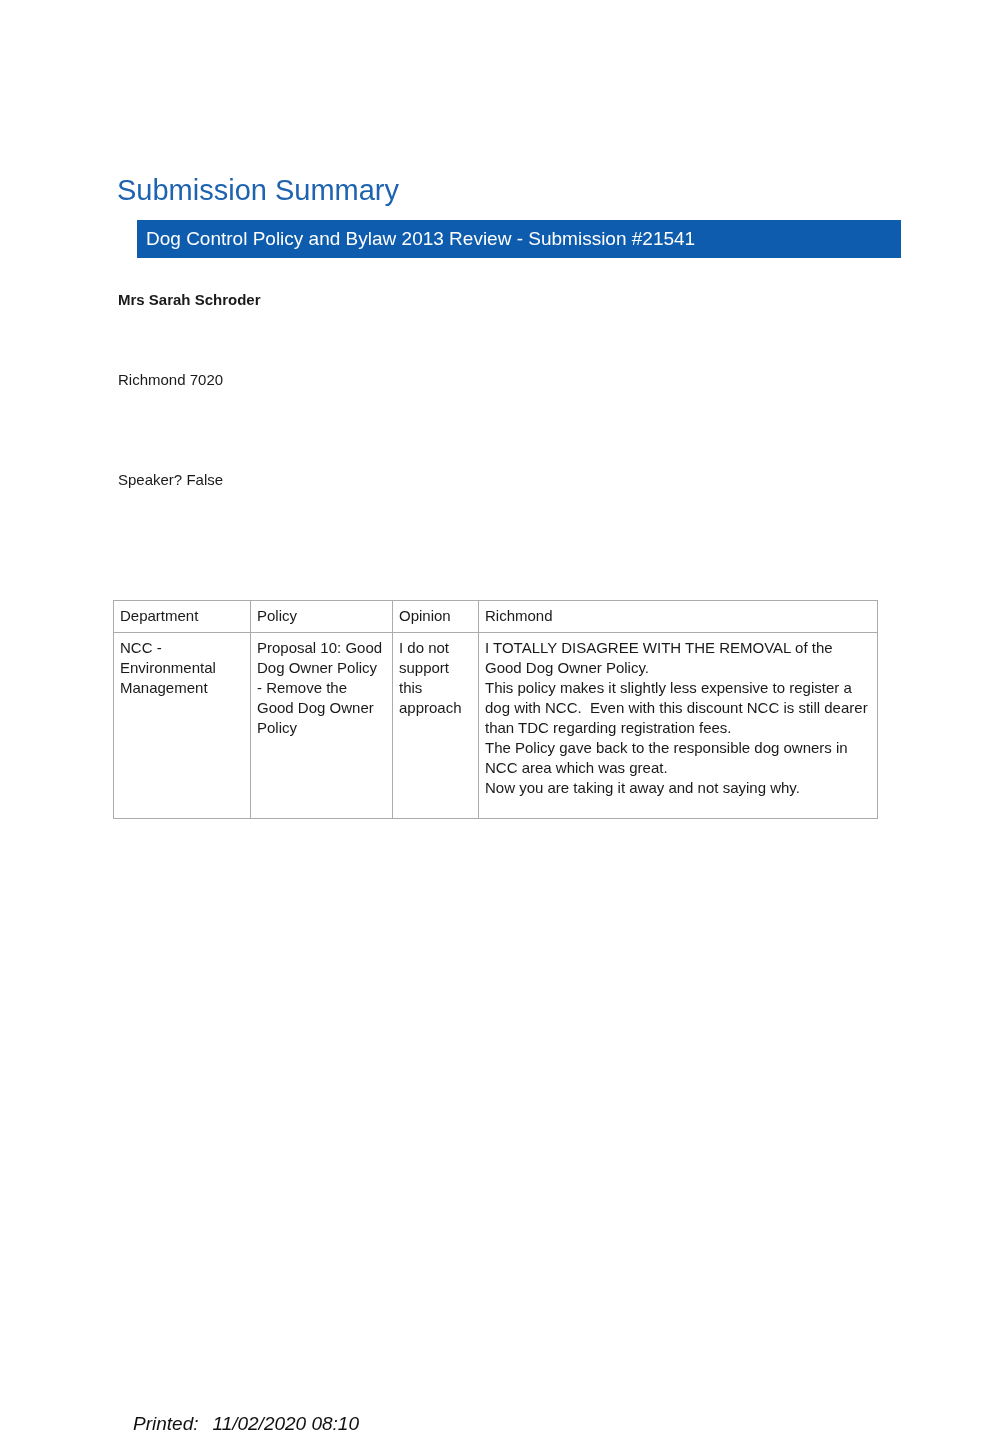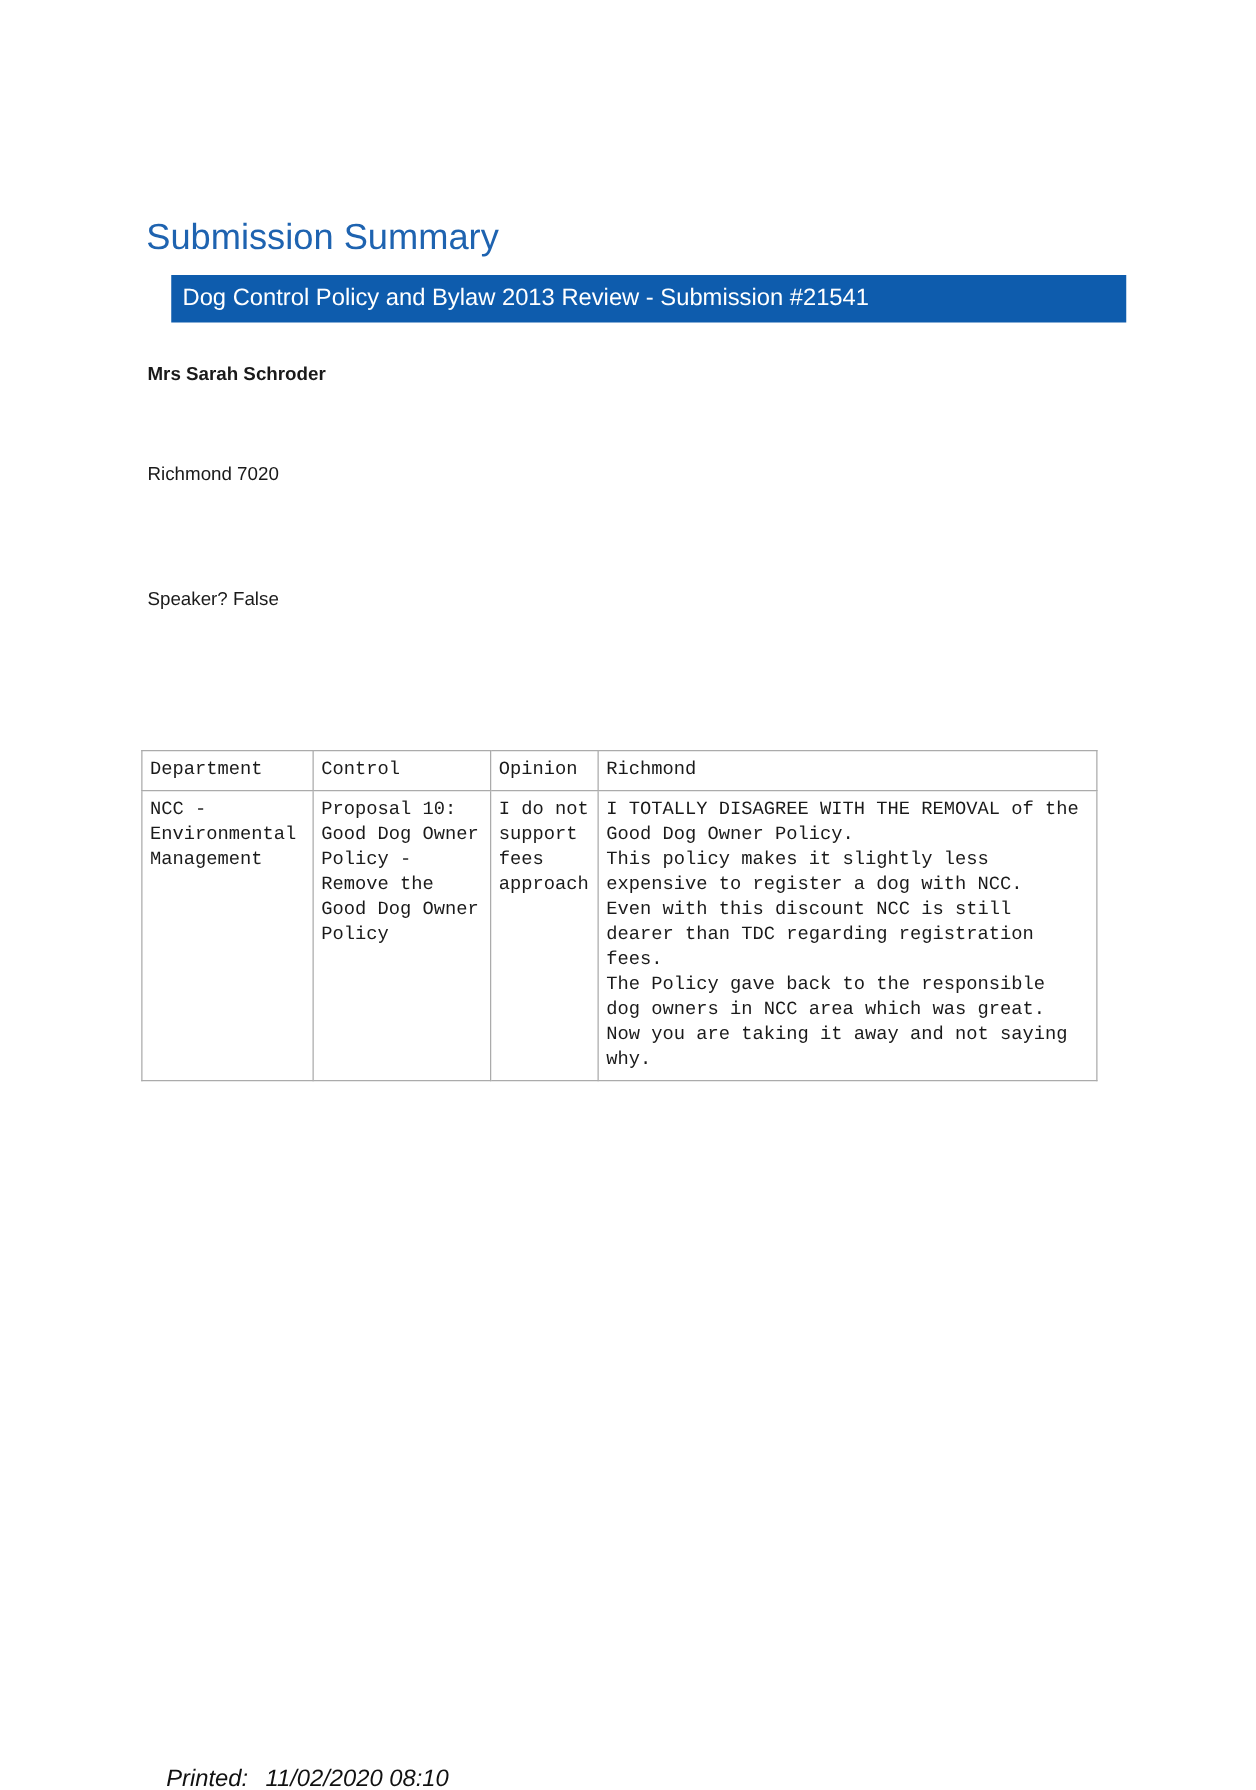--- a/index.html
+++ b/index.html
@@ -70,21 +70,20 @@
     line-height: 20px;
   }
   .submission-table th,
   .submission-table td {
     border: 1px solid #ababab;
     padding: 5px 6px 6px 6px;
     text-align: left;
     vertical-align: top;
     font-weight: 400;
     overflow-wrap: break-word;
-    font-family: Liberation Mono, monospace;
   }
   .submission-table th { height: 20px; }
   .col-department { width: 137px; }
   .col-subject    { width: 142px; }
   .col-opinion    { width: 86px;  }
   .col-summary    { width: 399px; }
   .cell-summary   { white-space: pre-wrap; }
   .data-row td    { height: 174px; }
   .footer-row {
     position: absolute;
@@ -127,30 +126,30 @@
   <table class="submission-table">
     <colgroup>
       <col class="col-department">
       <col class="col-subject">
       <col class="col-opinion">
       <col class="col-summary">
     </colgroup>
     <thead>
       <tr>
         <th>Department</th>
-        <th>Control</th>
+        <th>Policy</th>
         <th>Opinion</th>
         <th>Richmond</th>
       </tr>
     </thead>
     <tbody>
       <tr class="data-row">
         <td>NCC - Environmental Management</td>
         <td>Proposal 10: Good Dog Owner Policy - Remove the Good Dog Owner Policy</td>
-        <td>I do not support fees approach</td>
+        <td>I do not support this approach</td>
         <td class="cell-summary">I TOTALLY DISAGREE WITH THE REMOVAL of the Good Dog Owner Policy.
 This policy makes it slightly less expensive to register a dog with NCC.  Even with this discount NCC is still dearer than TDC regarding registration fees.
 The Policy gave back to the responsible dog owners in NCC area which was great.
 Now you are taking it away and not saying why.</td>
       </tr>
     </tbody>
   </table>
 
 
   <div class="printed-line">

